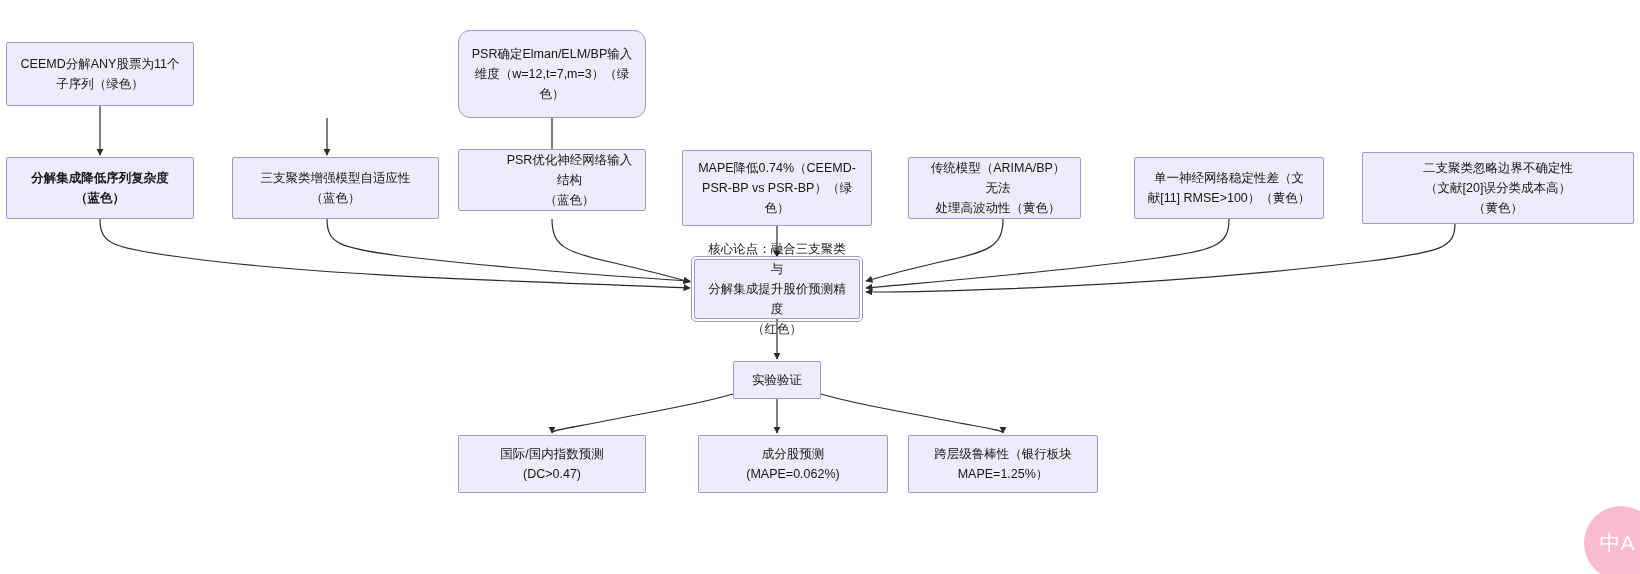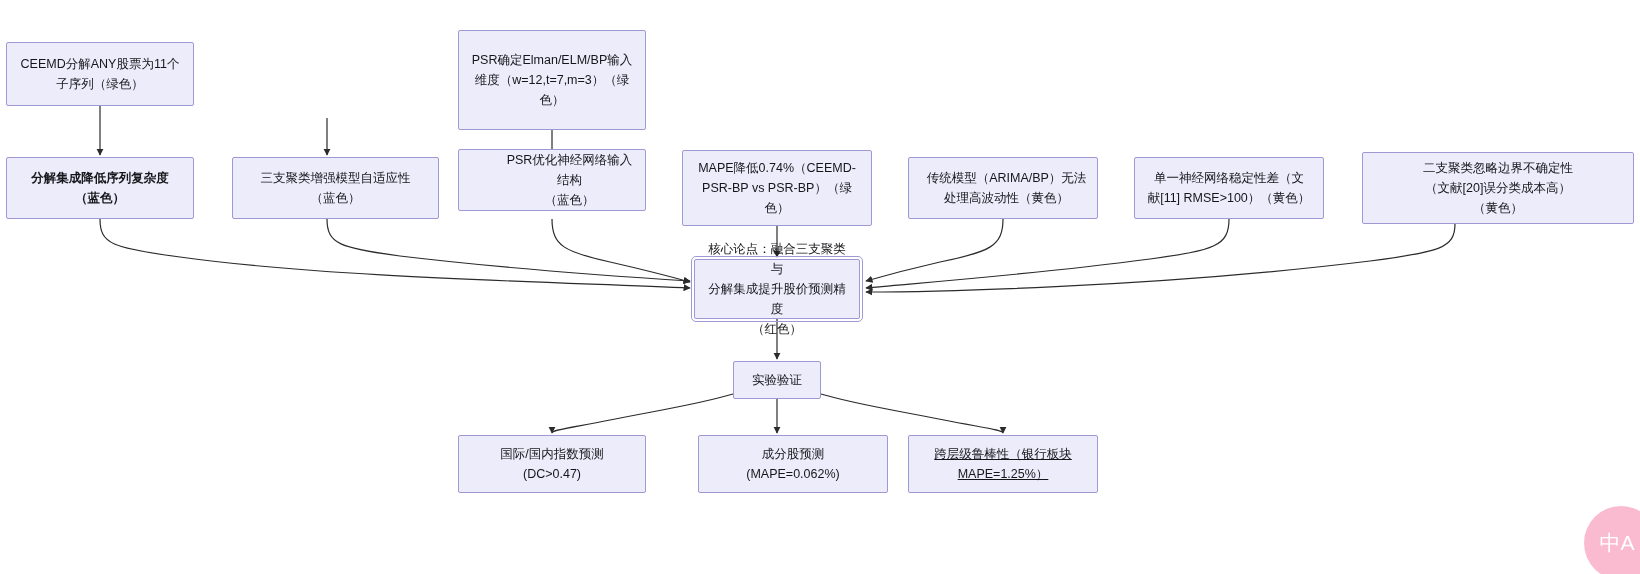--- a/index.html
+++ b/index.html
@@ -114,21 +114,21 @@
       <path d="M 821 394 C 854 404, 894 410, 944 420 C 985 428, 1003 430, 1003 433"></path>
     </g>
   </svg>
 
   <div class="node" style="left:6px;top:42px;width:188px;height:64px;">
     <span class="txt">CEEMD分解ANY股票为11个
 子序列（绿色）</span>
   </div>
 
 
-  <div class="node" style="left:458px;top:30px;width:188px;height:100px;">
+  <div class="node" style="left:458px;top:30px;width:188px;height:88px;border-radius:12px;">
     <span class="txt">PSR确定Elman/ELM/BP输入
 维度（w=12,t=7,m=3）（绿
 色）</span>
   </div>
 
   <div class="node" style="left:6px;top:157px;width:188px;height:62px;font-weight:bold;">
     <span class="txt">分解集成降低序列复杂度
 （蓝色）</span>
   </div>
 
@@ -141,21 +141,21 @@
     <span class="txt">PSR优化神经网络输入结构
 （蓝色）</span>
   </div>
 
   <div class="node" style="left:682px;top:150px;width:190px;height:76px;">
     <span class="txt">MAPE降低0.74%（CEEMD-
 PSR-BP vs PSR-BP）（绿
 色）</span>
   </div>
 
-  <div class="node" style="left:908px;top:157px;width:190px;height:62px;padding-left:16px;">
+  <div class="node" style="left:908px;top:157px;width:173px;height:62px;padding-left:16px;">
     <span class="txt">传统模型（ARIMA/BP）无法
 处理高波动性（黄色）</span>
   </div>
 
   <div class="node" style="left:1134px;top:157px;width:190px;height:62px;">
     <span class="txt">单一神经网络稳定性差（文
 献[11] RMSE&gt;100）（黄色）</span>
   </div>
 
   <div class="node" style="left:1362px;top:152px;width:272px;height:72px;">
@@ -177,21 +177,21 @@
   <div class="node" style="left:458px;top:435px;width:188px;height:58px;">
     <span class="txt">国际/国内指数预测
 (DC&gt;0.47)</span>
   </div>
 
   <div class="node" style="left:682px;top:435px;width:190px;height:58px;margin-left:16px;">
     <span class="txt">成分股预测
 (MAPE=0.062%)</span>
   </div>
 
-  <div class="node" style="left:908px;top:435px;width:190px;height:58px;text-decoration:underline;">
+  <div class="node" style="left:908px;top:435px;width:190px;height:58px;">
     <span class="txt">跨层级鲁棒性（银行板块
 MAPE=1.25%）</span>
   </div>
 
   <div class="watermark">
     <span class="wm-inner">中A</span>
   </div>
 
 </div>
 

